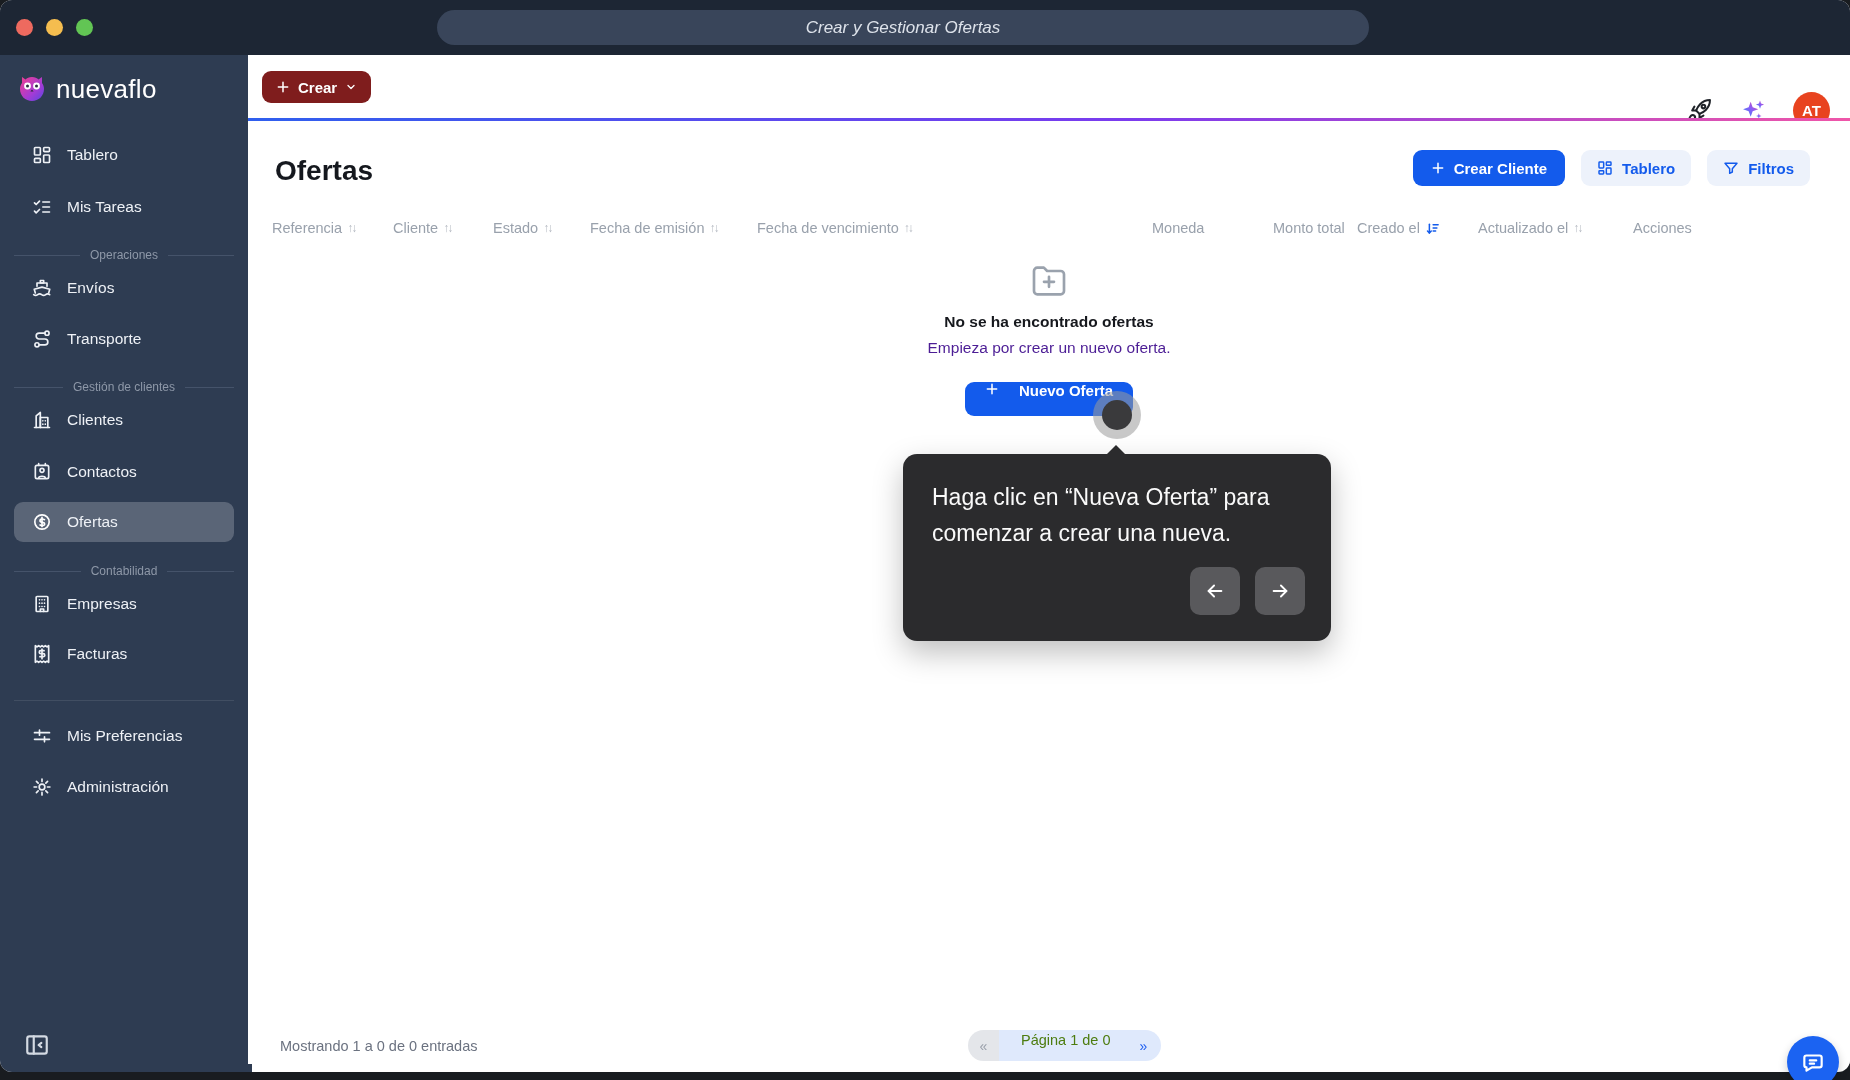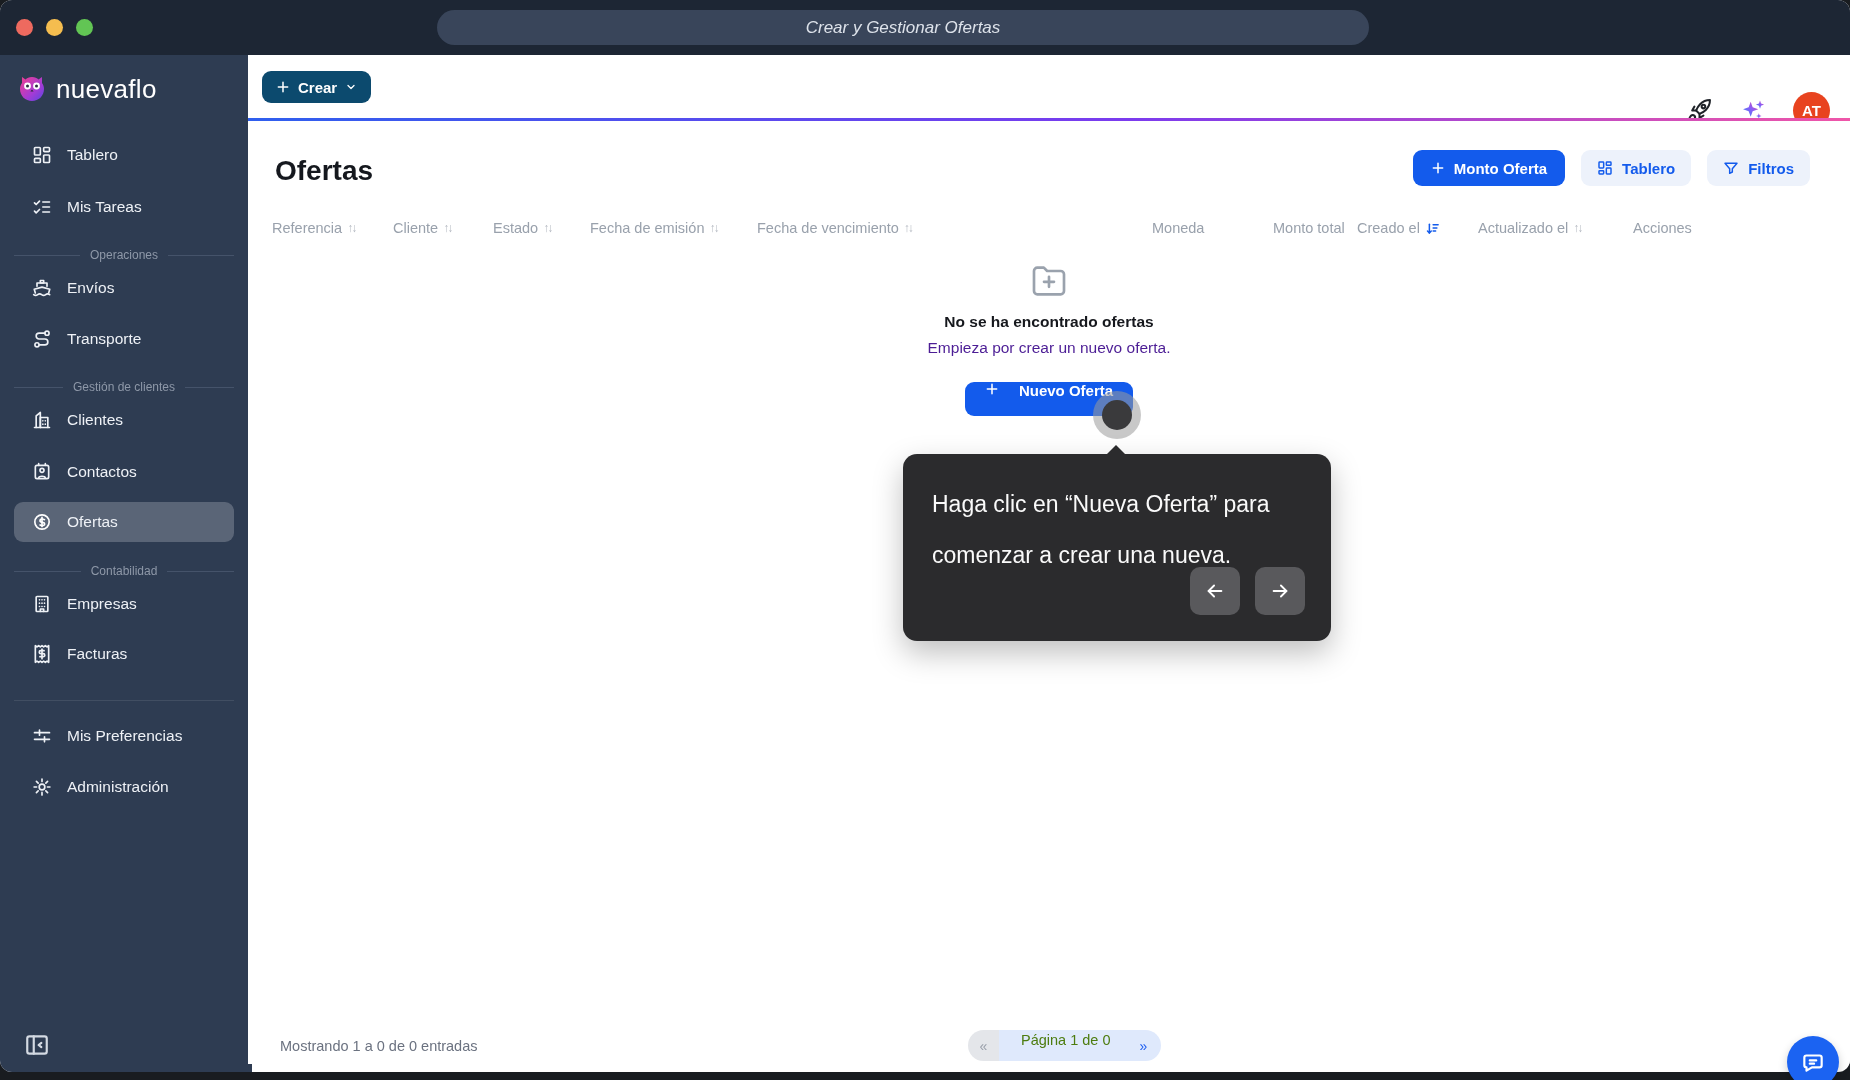--- a/index.html
+++ b/index.html
@@ -27,21 +27,21 @@
   .nav-section { position:absolute; left:14px; width:220px; height:24px; display:flex; align-items:center; gap:10px;
     color:#8e98a8; font-size:12px; }
   .nav-section::before, .nav-section::after { content:""; flex:1; height:1px; background:#45536a; }
   .nav-divider { position:absolute; left:14px; width:220px; height:1px; background:#41publ4e62; background:#414e62; }
   .collapse-btn { position:absolute; left:22px; bottom:12px; width:30px; height:30px; display:flex; align-items:center; justify-content:center; cursor:pointer; color:#d4dae3; }
 
   
   .topbar { position:absolute; top:55px; left:248px; right:0; height:63px; background:#fff; }
   .topbar::after { content:""; position:absolute; left:0; right:0; bottom:-3px; height:3px;
     background:linear-gradient(90deg,#2f5fee 0%, #7b3bee 55%, #ef56a8 100%); }
-  .btn-create { position:absolute; top:16px; left:14px; height:32px; padding:0 14px; background:#0c4a6e; border:none; border-radius:9px;
+  .btn-create { position:absolute; top:16px; left:14px; height:32px; padding:0 14px; background:#7f1d1d; border:none; border-radius:9px;
     color:#fff; font-size:15px; font-weight:bold; display:flex; align-items:center; gap:8px; cursor:pointer; font-family:inherit; }
   .topbar-right { position:absolute; right:20px; top:0; height:63px; display:flex; align-items:center; gap:26px;margin-top:24px; }
   .icon-btn { background:none; border:none; cursor:pointer; display:flex; align-items:center; justify-content:center; padding:0; }
   .avatar { width:37px; height:37px; border-radius:50%; background:#e8431f; color:#fff; font-size:15px; font-weight:bold;
     display:flex; align-items:center; justify-content:center; cursor:pointer; }
 
   
   .page { position:absolute; top:121px; left:248px; right:0; bottom:8px; background:#fff; }
   .page-title { position:absolute; top:34px; left:27px; font-size:28px; font-weight:bold; color:#15181e; }
   .page-actions { position:absolute; top:29px; right:40px; display:flex; gap:16px; }
@@ -66,21 +66,21 @@
   
   .cursor-spot { position:absolute; left:845px; top:270px; width:48px; height:48px; border-radius:50%;
     background:rgba(155,155,155,.55); display:flex; align-items:center; justify-content:center; pointer-events:none; }
   .cursor-dot { width:30px; height:30px; border-radius:50%; background:#3a3a3c; }
 
   
   .tooltip { position:absolute; left:655px; top:333px; width:428px; height:187px; background:#2b2b2d; border-radius:14px;
     box-shadow:0 12px 30px rgba(0,0,0,.25); color:#fafafa; }
   .tooltip::before { content:""; position:absolute; top:-9px; left:203px; width:0; height:0;
     border-left:10px solid transparent; border-right:10px solid transparent; border-bottom:10px solid #2b2b2d; }
-  .tooltip-text { padding:25px 29px 0 29px; font-size:23px; line-height:51px; }
+  .tooltip-text { padding:25px 29px 0 29px; font-size:23px; line-height:36px; }
   .tooltip-nav { position:absolute; right:26px; bottom:26px; display:flex; gap:15px; }
   .tooltip-nav button { width:50px; height:48px; background:#59595c; border:none; border-radius:10px; color:#fff;
     font-size:22px; cursor:pointer; display:flex; align-items:center; justify-content:center; font-family:inherit; }
 
   
   .footer-showing { position:absolute; left:32px; bottom:10px; font-size:14.5px; color:#6b7280; }
   .pagination { position:absolute; left:720px; bottom:3px; height:31px; display:flex; border-radius:16px; overflow:hidden; }
   .pg-prev { width:31px; background:#e4e6ea; color:#9aa0ab; font-size:14px; display:flex; align-items:center; justify-content:center; cursor:pointer; }
   .pg-label { background:#dfe9fc; color:#4d7c0f; font-size:14.5px; display:flex; align-items:center; padding:0 16px 11px 22px; }
   .pg-next { width:34px; background:#dfe9fc; color:#1f5ef0; font-size:14px; display:flex; align-items:center; justify-content:center; cursor:pointer; }
@@ -292,21 +292,21 @@
   </div>
 
   <div class="page">
     <h1 class="page-title">Ofertas</h1>
 
     <div class="page-actions">
       <button class="btn-primary">
         <svg width="14" height="14" viewBox="0 0 24 24" fill="none" stroke="#fff" stroke-width="2.6" stroke-linecap="round">
             <path d="M12 4v16M4 12h16"></path>
           </svg>
-        <span>Monto Oferta</span>
+        <span>Crear Cliente</span>
       </button>
       <button class="btn-soft">
         <svg width="16" height="16" viewBox="0 0 24 24" fill="none" stroke="#135bec" stroke-width="2.2" stroke-linecap="round" stroke-linejoin="round">
             <rect x="3" y="3" width="7" height="9" rx="1"></rect>
             <rect x="14" y="3" width="7" height="5" rx="1"></rect>
             <rect x="14" y="12" width="7" height="9" rx="1"></rect>
             <rect x="3" y="16" width="7" height="5" rx="1"></rect>
           </svg>
         <span>Tablero</span>
       </button>

